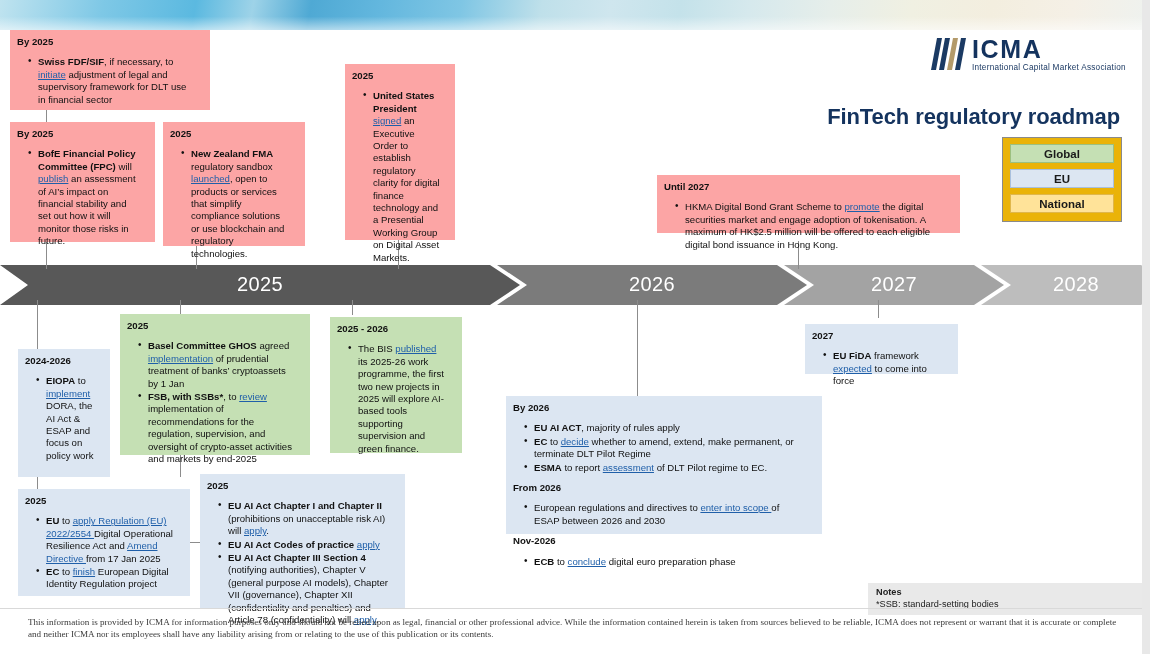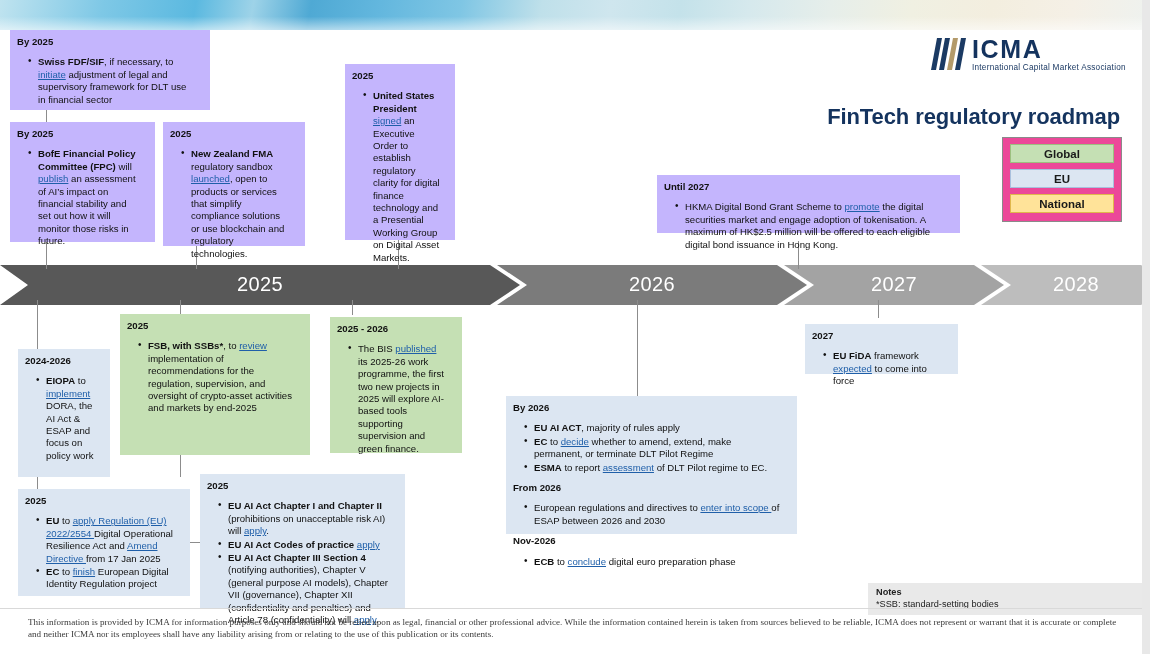--- a/index.html
+++ b/index.html
@@ -45,21 +45,21 @@
   .doc-title {
     position:absolute; left:600px; top:92px; width:520px;
     text-align:right; font-size:22px; font-weight:700; color:#14335e;
     letter-spacing:-.1px;
     margin-top:12px;
   }
 
   
   .legend {
     position:absolute; left:1002px; top:137px; width:120px; height:85px;
-    border:1px solid #8a8a8a; background:#ec4899; padding:6px 7px;
+    border:1px solid #8a8a8a; background:#eab308; padding:6px 7px;
   }
   .legend-item {
     height:19px; line-height:19px; margin-bottom:6px;
     text-align:center; font-size:11.5px; font-weight:700; color:#1a1a1a;
     border:1px solid #9a9a9a;
   }
   .legend-item:last-child { margin-bottom:0; }
   .lg-global   { background:#c5e0b4; border-color:#9cc07f; }
   .lg-eu       { background:#dce6f2; border-color:#a9c0dd; }
   .lg-national { background:#ffe399; border-color:#e0b74b; }
@@ -80,21 +80,21 @@
            clip-path: polygon(0 0, 190px 0, 220px 50%, 190px 100%, 0 100%, 30px 50%); }
   .s2028 { left:981px; width:190px; background:#bdbdbd;
            clip-path: polygon(0 0, 160px 0, 190px 50%, 160px 100%, 0 100%, 30px 50%); }
   .seg.s2025 span { margin-left:0px; }
 
   
   .box {
     position:absolute; padding:6px 7px 7px 7px;
     font-size:9.6px; line-height:12.4px; color:#111;
   }
-  .box.national { background:#c4b5fd; }
+  .box.national { background:#fca5a5; }
   .box.eu       { background:#dce6f2; }
   .box.global   { background:#c5e0b4; }
   .box .hd { font-weight:700; font-size:9.6px; margin-bottom:1px; display:block; }
   .box ul { margin:8px; padding:0; list-style:none; }
   .box li { position:relative; padding-left:13px; margin-bottom:1px; }
   .box li:before {
     content:"\2022"; position:absolute; left:3px; top:-1px;
     font-size:10px; color:#111;
   }
   .box b { font-weight:700; }
@@ -219,32 +219,33 @@
   <div class="box eu" style="left:18px; top:349px; width:92px; height:128px;">
     <span class="hd">2024-2026</span>
     <ul>
       <li><b>EIOPA</b> to <span class="lk">implement</span> DORA, the AI Act &amp; ESAP and focus on policy work</li>
     </ul>
   </div>
 
   <div class="box global" style="left:120px; top:314px; width:190px; height:141px;">
     <span class="hd">2025</span>
     <ul>
+      <li><b>Basel Committee GHOS</b> agreed <span class="lk">implementation</span> of prudential treatment of banks’ cryptoassets by 1 Jan</li>
       <li><b>FSB, with SSBs*</b>, to <span class="lk">review</span> implementation of recommendations for the regulation, supervision, and oversight of crypto-asset activities and markets by end-2025</li>
     </ul>
   </div>
 
   <div class="box global" style="left:330px; top:317px; width:132px; height:136px;">
     <span class="hd">2025 - 2026</span>
     <ul>
       <li>The BIS <span class="lk">published</span> its 2025-26 work programme, the first two new projects in 2025 will explore AI-based tools supporting supervision and green finance.</li>
     </ul>
   </div>
 
-  <div class="box eu" style="left:506px; top:396px; width:291px; height:138px;">
+  <div class="box eu" style="left:506px; top:396px; width:316px; height:138px;">
     <span class="hd">By 2026</span>
     <ul>
       <li><b>EU AI ACT</b>, majority of rules apply</li>
       <li><b>EC</b> to <span class="lk">decide</span> whether to amend, extend, make permanent, or terminate DLT Pilot Regime</li>
       <li><b>ESMA</b> to report <span class="lk">assessment</span> of DLT Pilot regime to EC.</li>
     </ul>
     <span class="hd">From 2026</span>
     <ul>
       <li>European regulations and directives to <span class="lk">enter into scope </span>of ESAP between 2026 and 2030</li>
     </ul>

